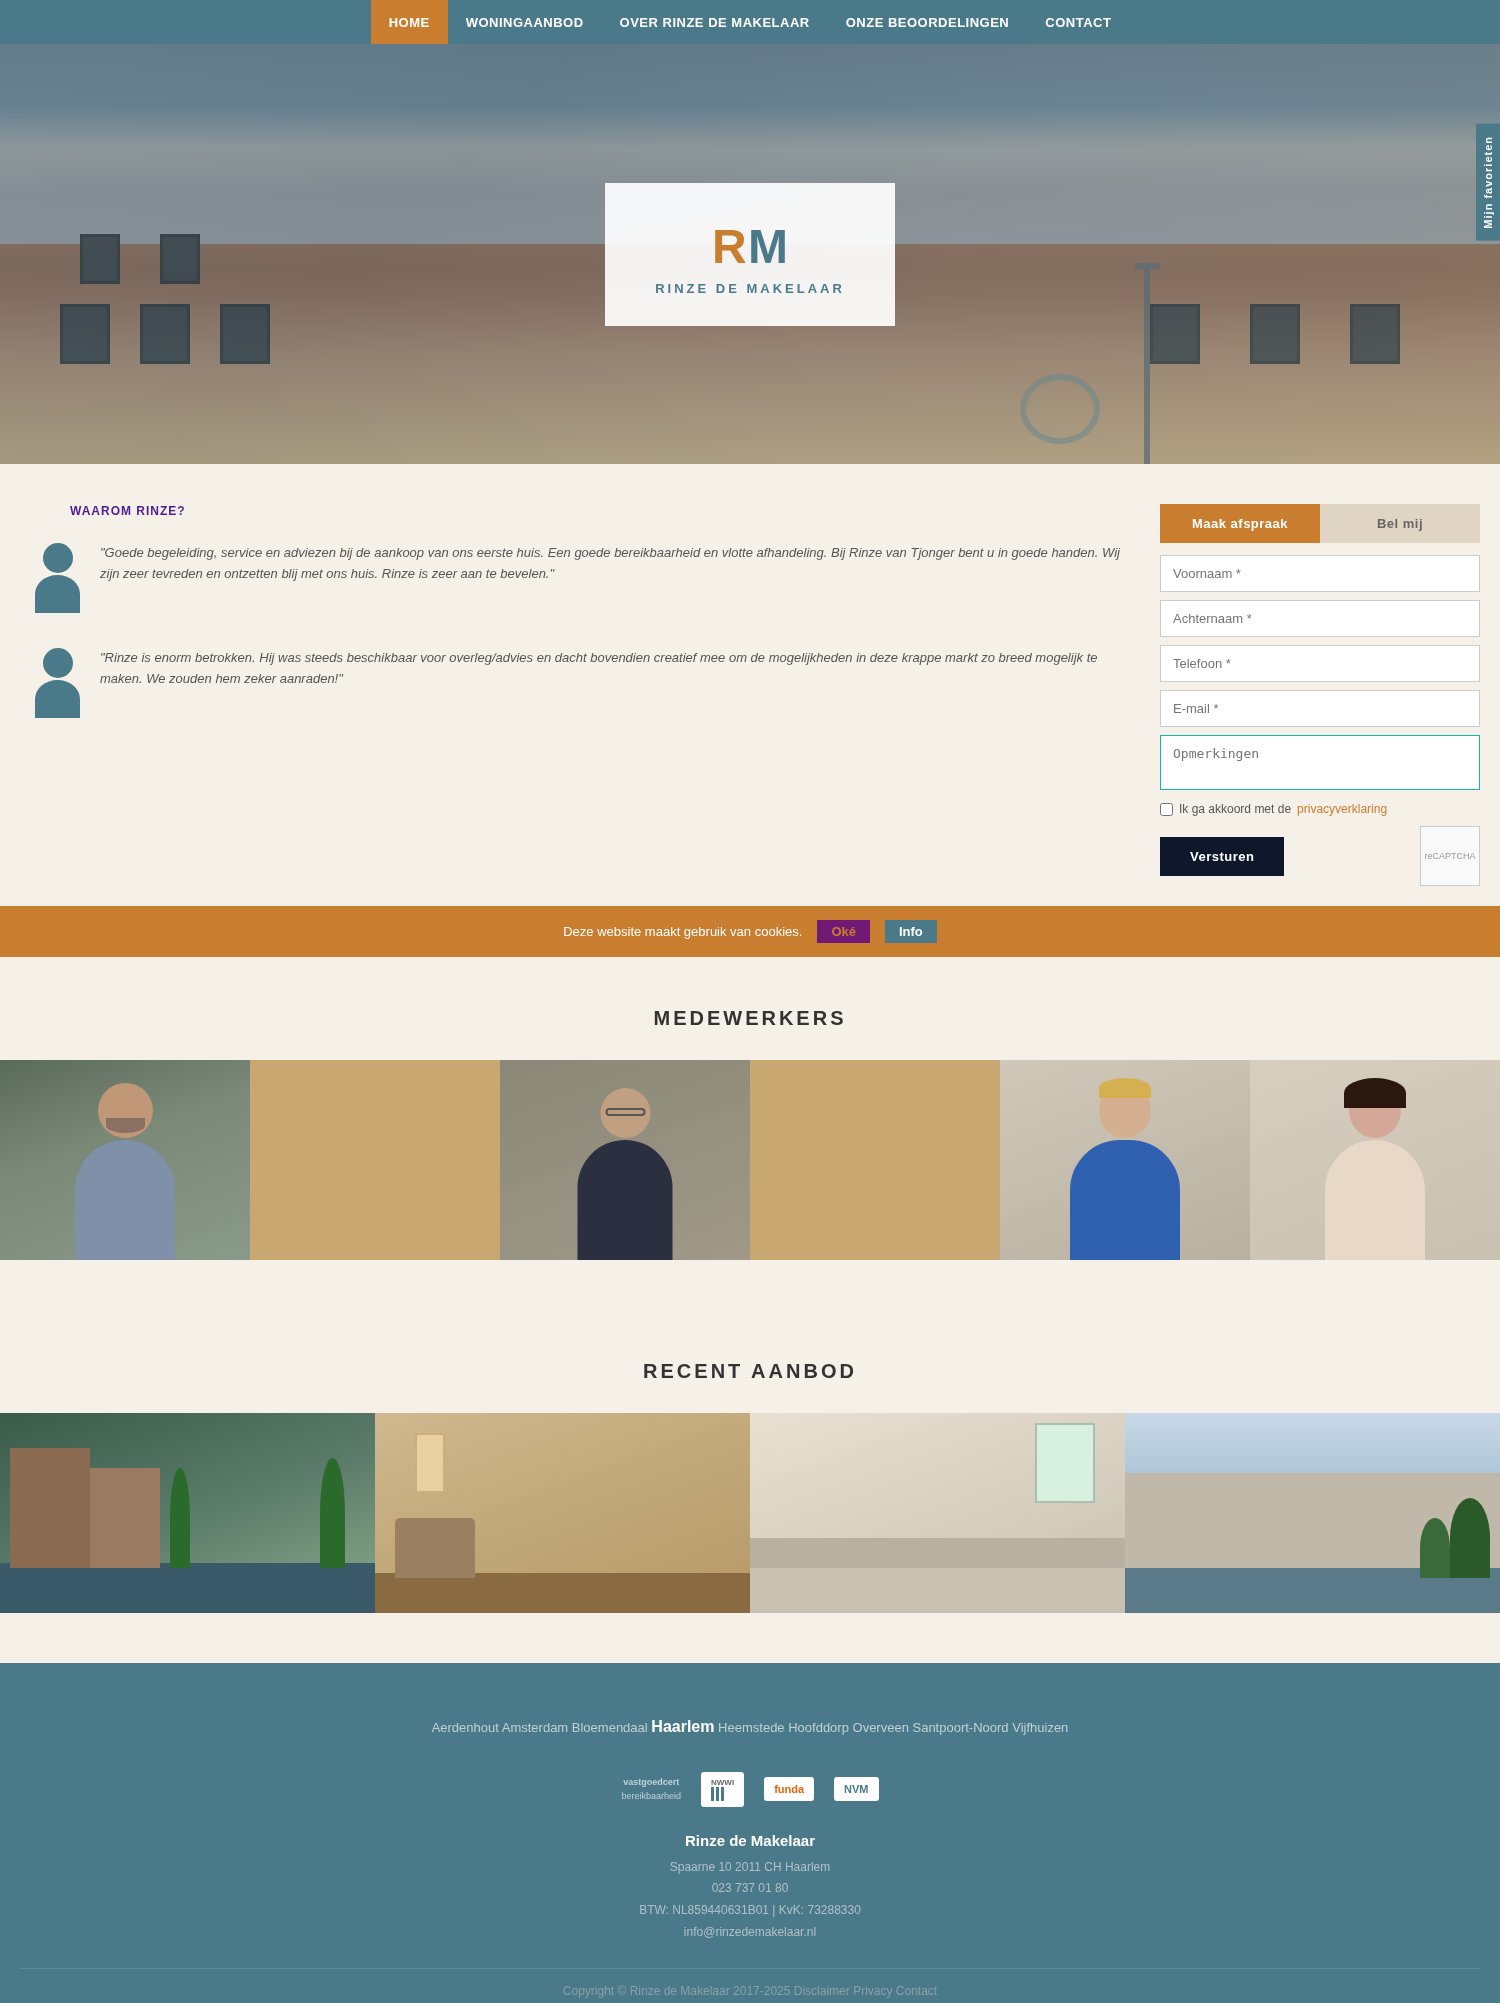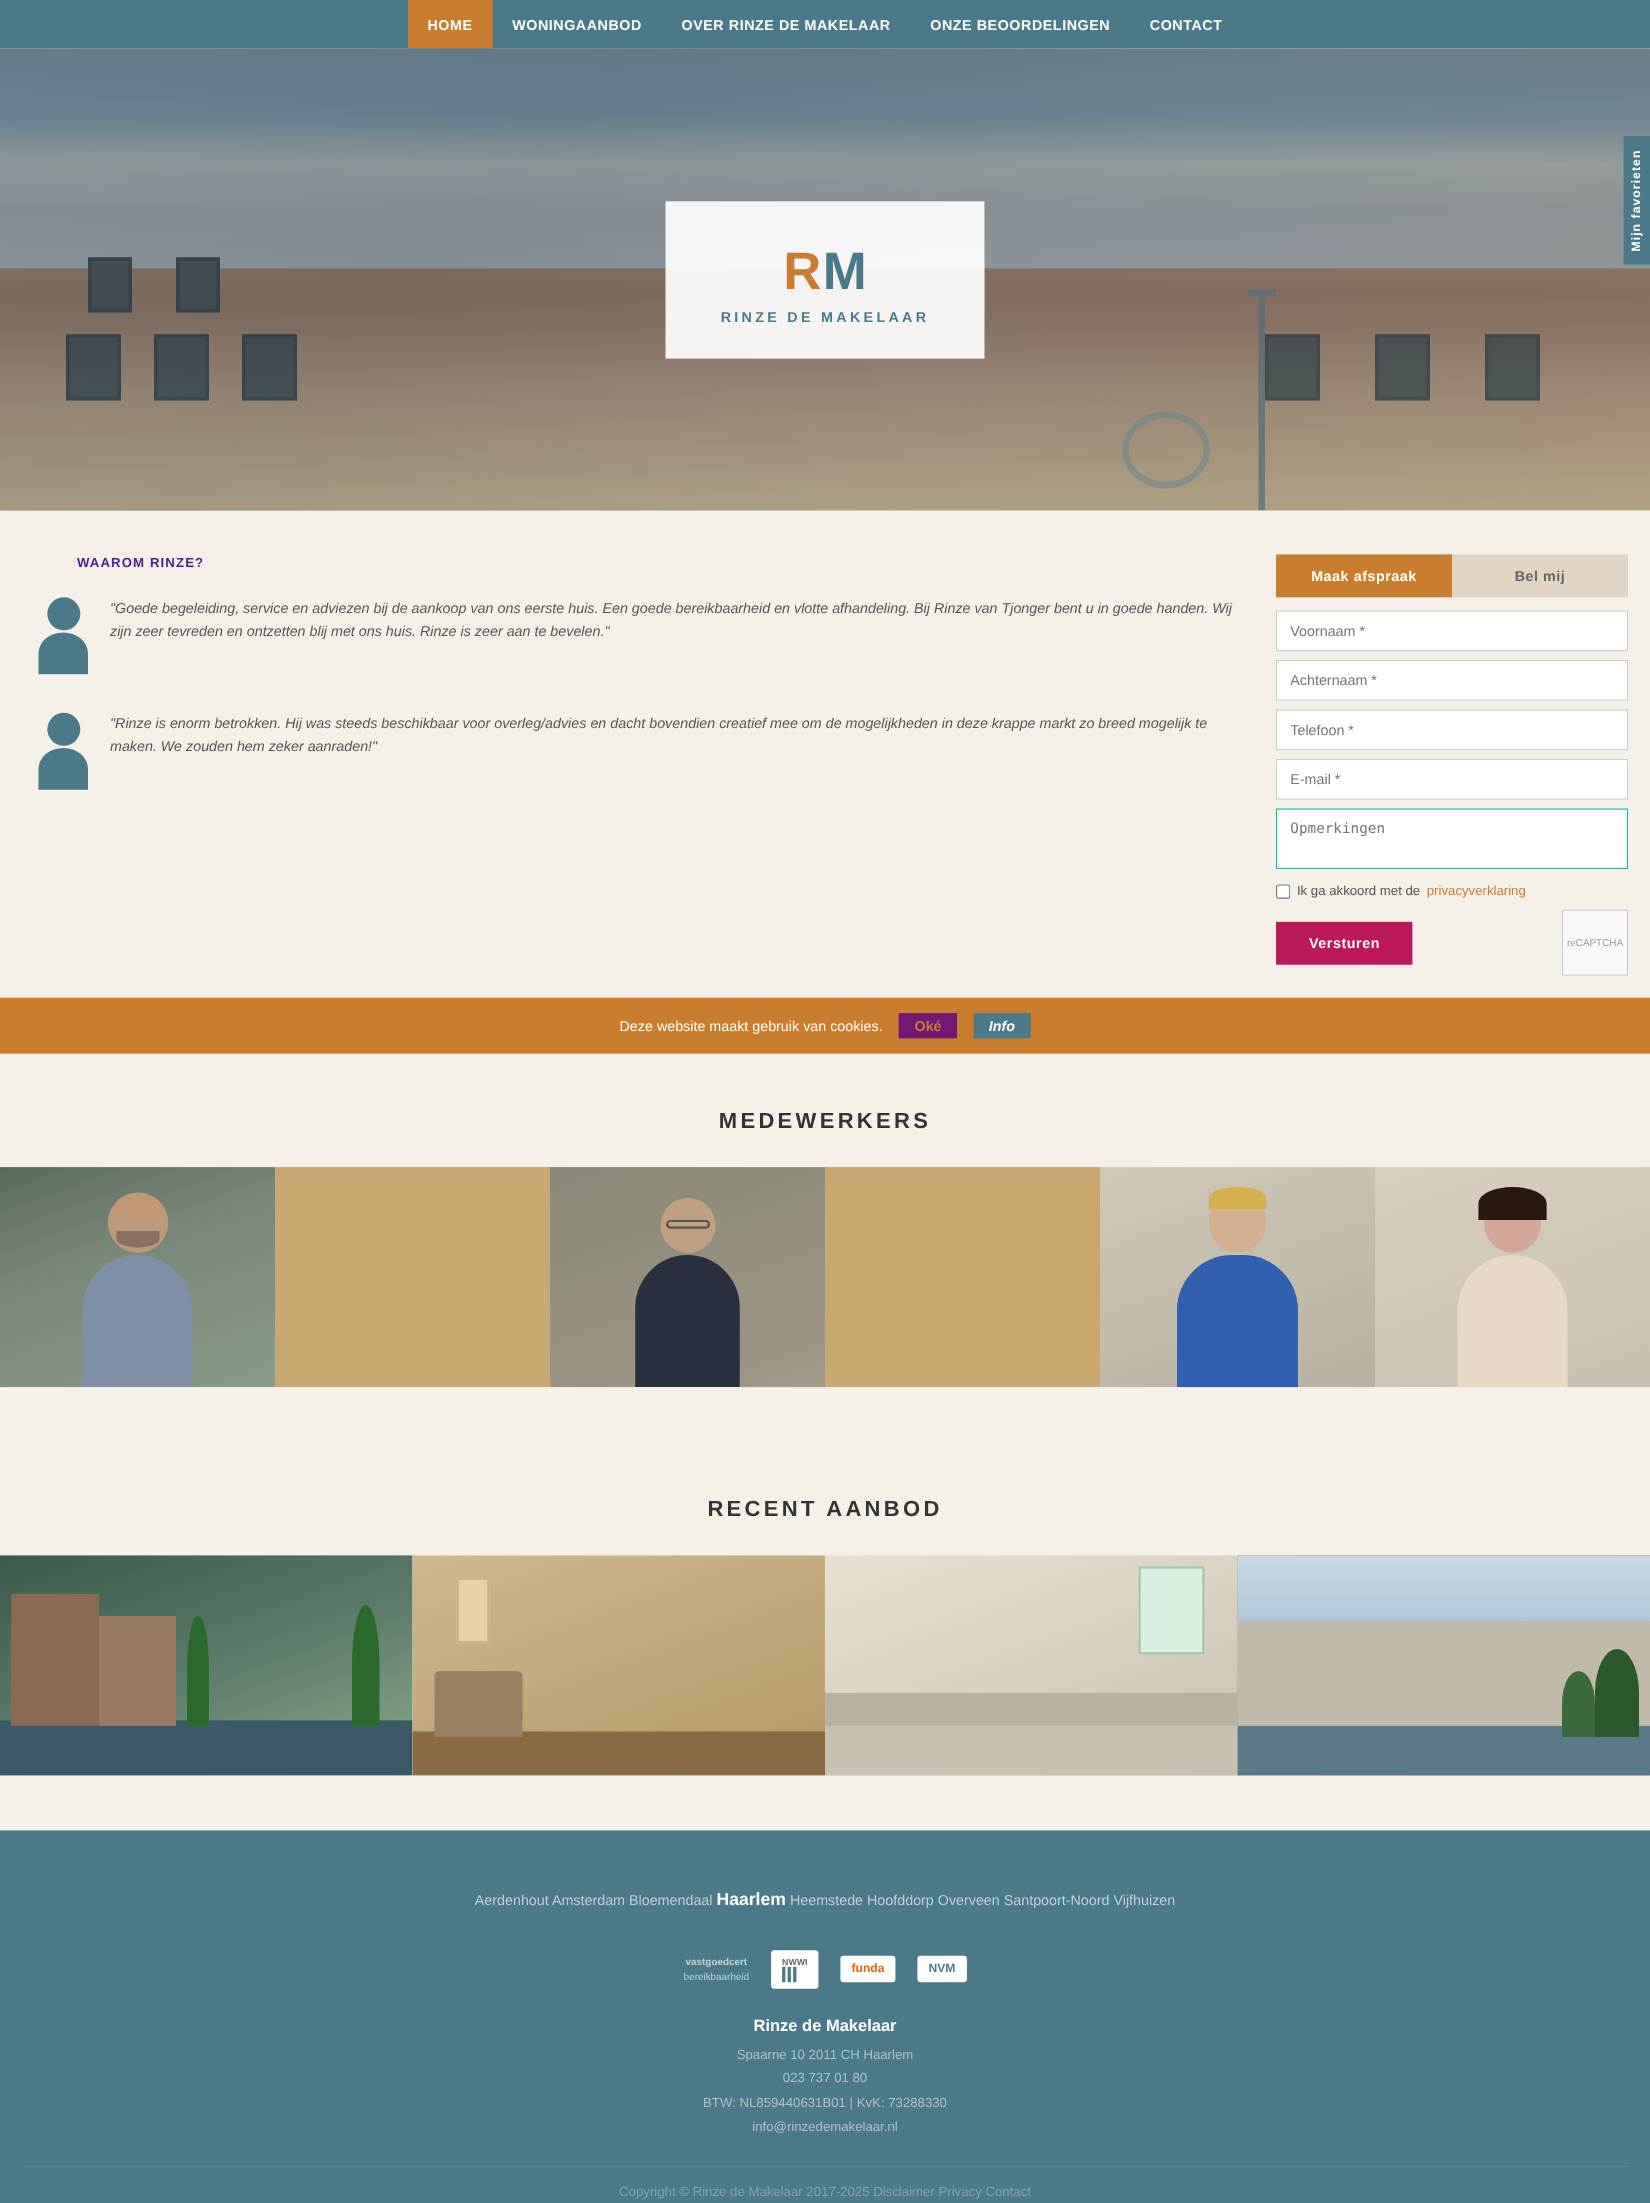--- a/index.html
+++ b/index.html
@@ -179,21 +179,21 @@
     .privacy-row {
       display: flex;
       align-items: center;
       gap: 6px;
       margin-bottom: 10px;
       font-size: 12px;
       color: #555;
     }
     .privacy-row a { color: #c87d2f; text-decoration: none; }
     .submit-btn {
-      background: #be185d;
+      background: #0f172a;
       color: #fff;
       border: none;
       padding: 12px 30px;
       font-size: 13px;
       font-weight: 700;
       cursor: pointer;
       letter-spacing: 0.5px;
     }
     .recaptcha-box {
       float: right;
@@ -229,21 +229,20 @@
       cursor: pointer;
     }
     .cookie-info-btn {
       background: #4a7a8a;
       color: #fff;
       border: none;
       padding: 4px 14px;
       font-size: 13px;
       font-weight: 700;
       cursor: pointer;
-      font-style: italic;
     }
 
     
     .medewerkers-section {
       background: #f5f0e8;
       padding: 50px 0 0 0;
     }
     .section-title {
       text-align: center;
       font-size: 20px;

